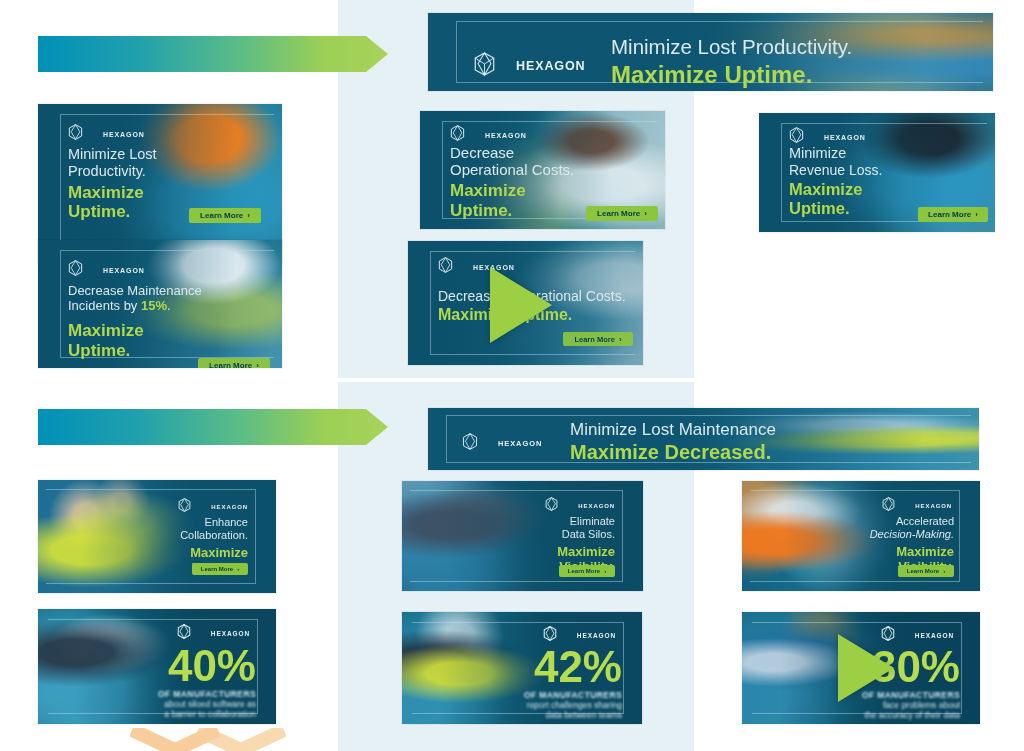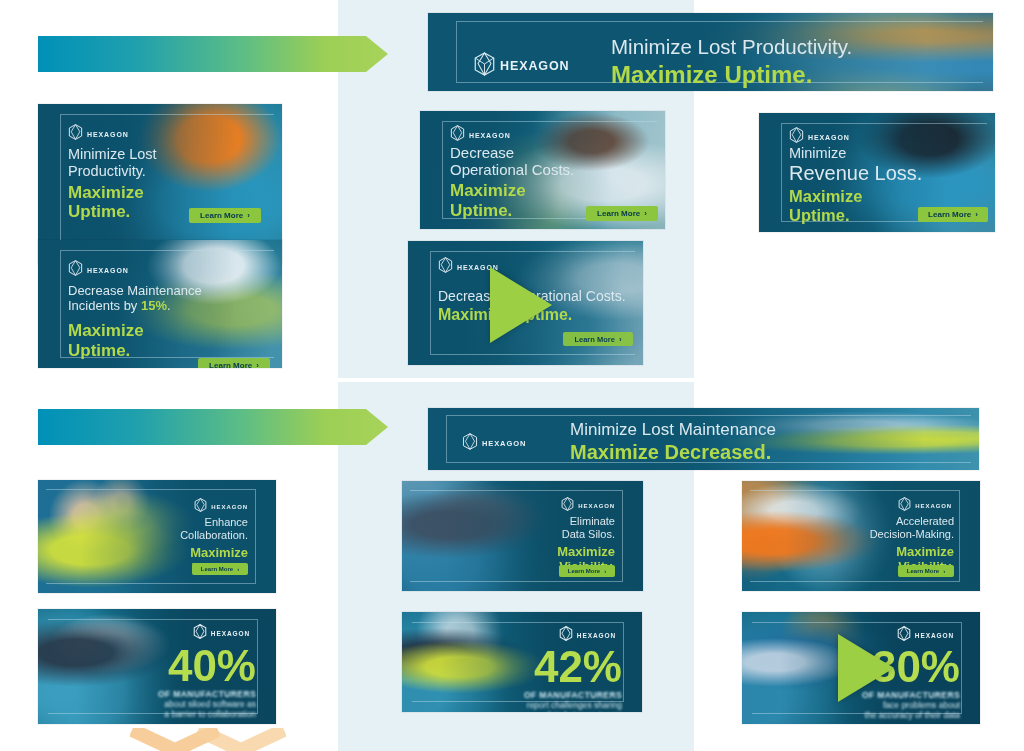--- a/index.html
+++ b/index.html
@@ -34,21 +34,21 @@
     background:#0d5570;
   }
   .ad .tint{position:absolute;inset:0;}
   .ad .inner-rule{
     position:absolute;
     border:1px solid rgba(190,220,232,.45);
     pointer-events:none;
   }
 
   
-  .logo{position:absolute;display:flex;align-items:center;gap:4px;}
+  .logo{position:absolute;display:flex;align-items:center;gap:20px;}
   .logo .mark{display:block;}
   .logo .word{
     color:#e8f1f5;font-weight:700;letter-spacing:.9px;
     font-family:"Liberation Sans", sans-serif;
   }
 
   .headline{position:absolute;line-height:1.16;}
   .headline .l1{color:#dbe8ee;font-weight:400;display:block;}
   .headline .l2{color:#b2d94a;font-weight:700;display:block;}
   .hl-right{text-align:right;}
@@ -270,21 +270,21 @@
         <svg width="15" height="16" viewBox="0 0 24 26">
             <path d="M12 1 22 6.5v13L12 25 2 19.5v-13Z" fill="none" stroke="#dceaf0" stroke-width="1.6"></path>
             <path d="M12 1 5 12.5 12 25 19 12.5Z" fill="none" stroke="#dceaf0" stroke-width="1.4"></path>
           </svg>
       </span>
       <span class="word" style="font-size:7px;">HEXAGON</span>
     </div>
 
     <div class="headline" style="left:30px;top:32px;">
       <span class="l1" style="font-size:14.5px;">Minimize</span>
-      <span class="l1" style="font-size:20px;">Revenue Loss.</span>
+      <span class="l1" style="font-size:14px;">Revenue Loss.</span>
       <span class="l2" style="font-size:16.5px;margin-top:2px;">Maximize</span>
       <span class="l2" style="font-size:16.5px;">Uptime.</span>
     </div>
 
     <div class="cta" style="left:159px;top:94px;width:70px;height:15px;font-size:8px;">
       <span>Learn More</span>
       <span style="font-size:8px;">›</span>
     </div>
   </div>
 
@@ -398,21 +398,21 @@
         <svg width="13" height="14" viewBox="0 0 24 26">
             <path d="M12 1 22 6.5v13L12 25 2 19.5v-13Z" fill="none" stroke="#dceaf0" stroke-width="1.8"></path>
             <path d="M12 1 5 12.5 12 25 19 12.5Z" fill="none" stroke="#dceaf0" stroke-width="1.5"></path>
           </svg>
       </span>
       <span class="word" style="font-size:6px;">HEXAGON</span>
     </div>
 
     <div class="headline hl-right" style="right:26px;top:34px;left:auto;">
       <span class="l1" style="font-size:11px;">Accelerated</span>
-      <span class="l1" style="font-size:11px;">Decision-Making.</span>
+      <span class="l1" style="font-size:11px;font-style:italic;">Decision-Making.</span>
       <span class="l2" style="font-size:13px;margin-top:3px;">Maximize</span>
       <span class="l2" style="font-size:13px;">Visibility.</span>
     </div>
 
     <div class="cta" style="right:26px;bottom:14px;left:auto;top:auto;width:56px;height:12px;font-size:6px;">
       <span>Learn More</span>
       <span style="font-size:6px;">›</span>
     </div>
   </div>
 
@@ -437,21 +437,21 @@
     </div>
 
     <div class="stat" style="right:20px;top:36px;left:auto;text-align:right;">
       <span class="big" style="font-size:44px;">40%</span>
       <span class="sub1 softer" style="font-size:8.5px;margin-top:2px;">OF MANUFACTURERS</span>
       <span class="sub2 softer" style="font-size:8.5px;">about siloed software as</span>
       <span class="sub2 softer" style="font-size:8.5px;">a barrier to collaboration</span>
     </div>
   </div>
 
-  <div class="ad soft" style="left:402px;top:612px;width:240px;height:100px;">
+  <div class="ad soft" style="left:402px;top:612px;width:240px;height:112px;">
     <div class="photo" style="background:
            radial-gradient(ellipse at 24% 55%, rgba(212,226,58,.9) 0 13%, rgba(0,0,0,0) 34%),
            radial-gradient(ellipse at 14% 42%, rgba(30,45,62,.9) 0 12%, rgba(0,0,0,0) 32%),
            radial-gradient(circle at 24% 22%, rgba(225,235,240,.75) 0 7%, rgba(0,0,0,0) 22%),
            radial-gradient(circle at 6% 70%, rgba(60,160,195,.7) 0 14%, rgba(0,0,0,0) 40%),
            linear-gradient(80deg,#12627f 0%,#177290 28%,#0f5b76 60%,#0d5570 88%);"></div>
     <div class="tint" style="background:linear-gradient(270deg,rgba(10,72,96,.96) 0%,rgba(10,72,96,.88) 36%,rgba(10,72,96,.25) 64%,rgba(10,72,96,0) 84%);"></div>
     <div class="inner-rule" style="left:10px;top:10px;right:18px;bottom:10px;border-left:none;"></div>
 
     <div class="logo" style="right:26px;top:14px;left:auto;">

